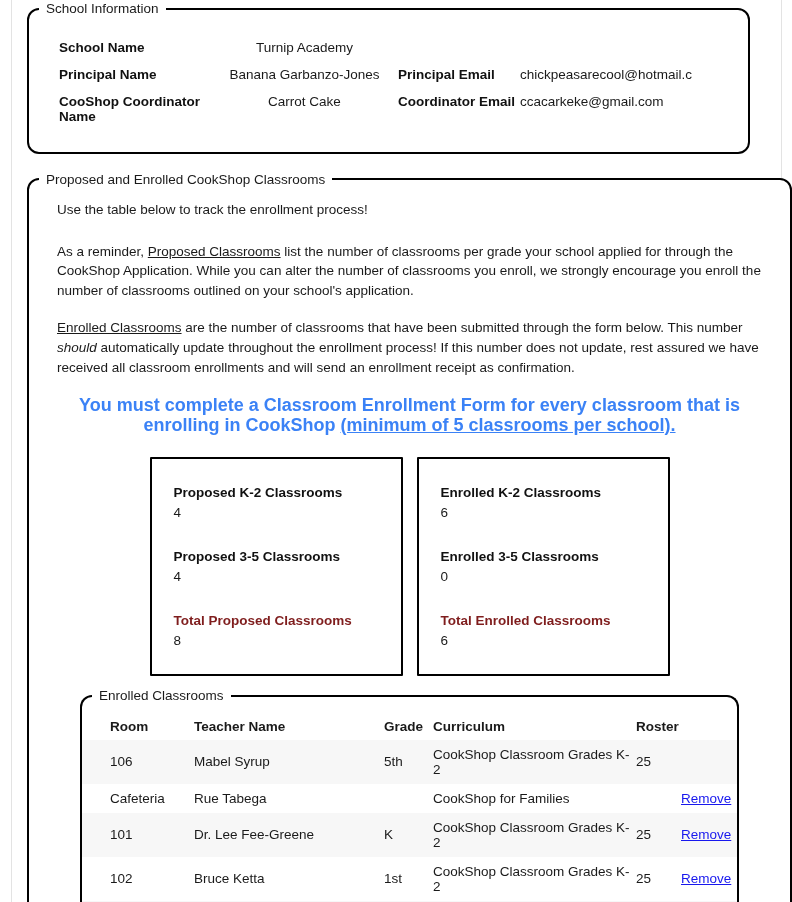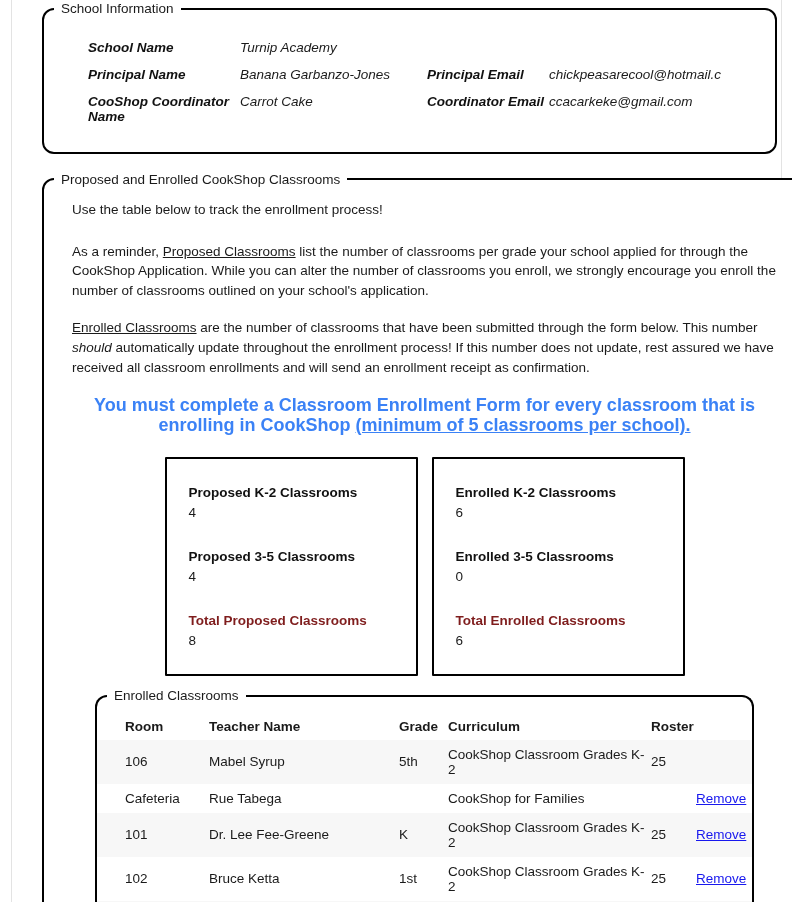--- a/index.html
+++ b/index.html
@@ -24,21 +24,21 @@
     top: 0;
     bottom: 0;
     width: 1px;
     background: #e3e3e3;
   }
   .page-rule.left  { left: 11px; }
   .page-rule.right { left: 781px; }
 
   .page {
     position: absolute;
-    left: 19px;
+    left: 4px;
     top: 0;
     width: 769px;
     height: 902px;
     padding: 0;
   }
 
   
   fieldset.card {
     border: 2px solid #000000;
     border-radius: 12px;
@@ -56,38 +56,37 @@
   }
 
   
   #school-info { margin-top: 2px; }
   .si-body {
     padding: 18px 0 22px 0;
   }
   .si-row {
     display: flex;
     align-items: baseline;
-    padding: 6px 16px;
-    font-style: italic;
+    padding: 6px 2px;
   }
   .si-label {
     font-weight: bold;
     font-size: 13.5px;
     color: #111;
   }
   .si-value {
     font-size: 13.5px;
     color: #1a1a1a;
     white-space: nowrap;
     overflow: hidden;
   }
   .si-label.c2 { width: 122px; }
   .si-value.c2 { width: 210px; }
   .si-label.wide { width: 180px; padding-left: 28px; }
-  .si-value.wide { width: 187px; }
+  .si-value.wide { width: 187px; text-align: center; }
 
   
   #proposed-enrolled { margin-top: 19px; }
   .pe-body { padding: 14px 28px 18px 28px; }
   .pe-p {
     font-size: 13.5px;
     line-height: 19.6px;
     margin: 0 0 18px 0;
     color: #1a1a1a;
   }

